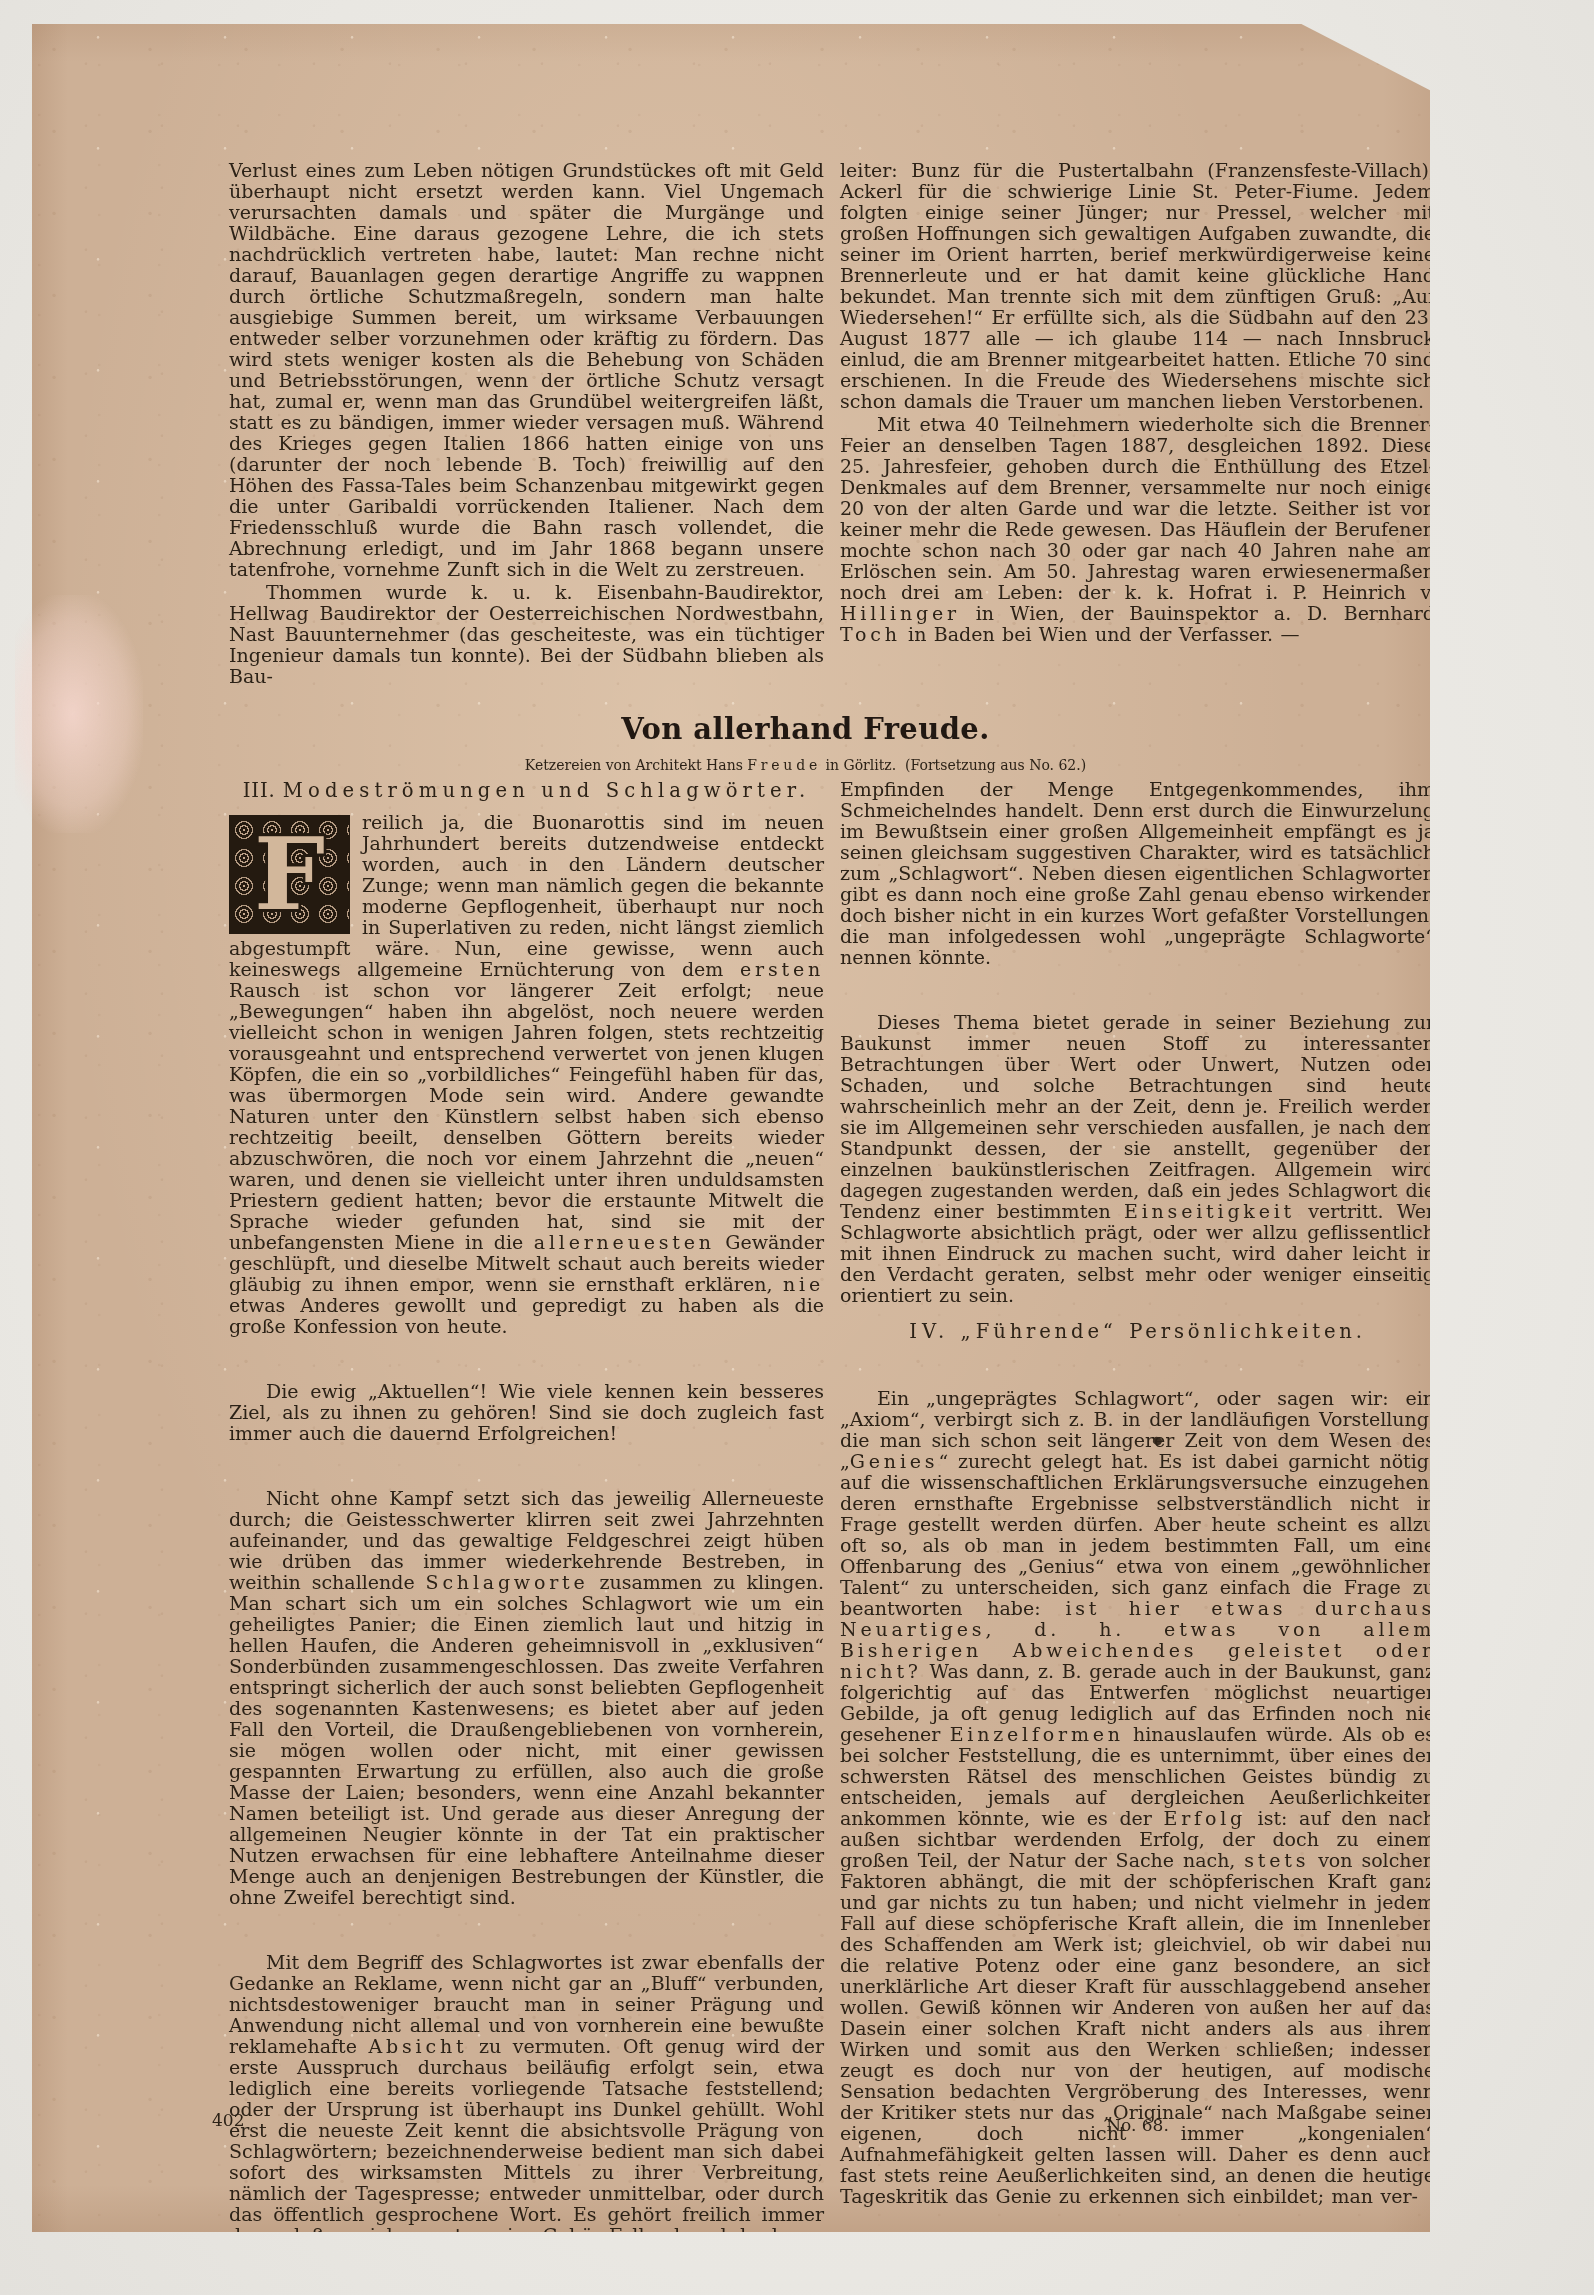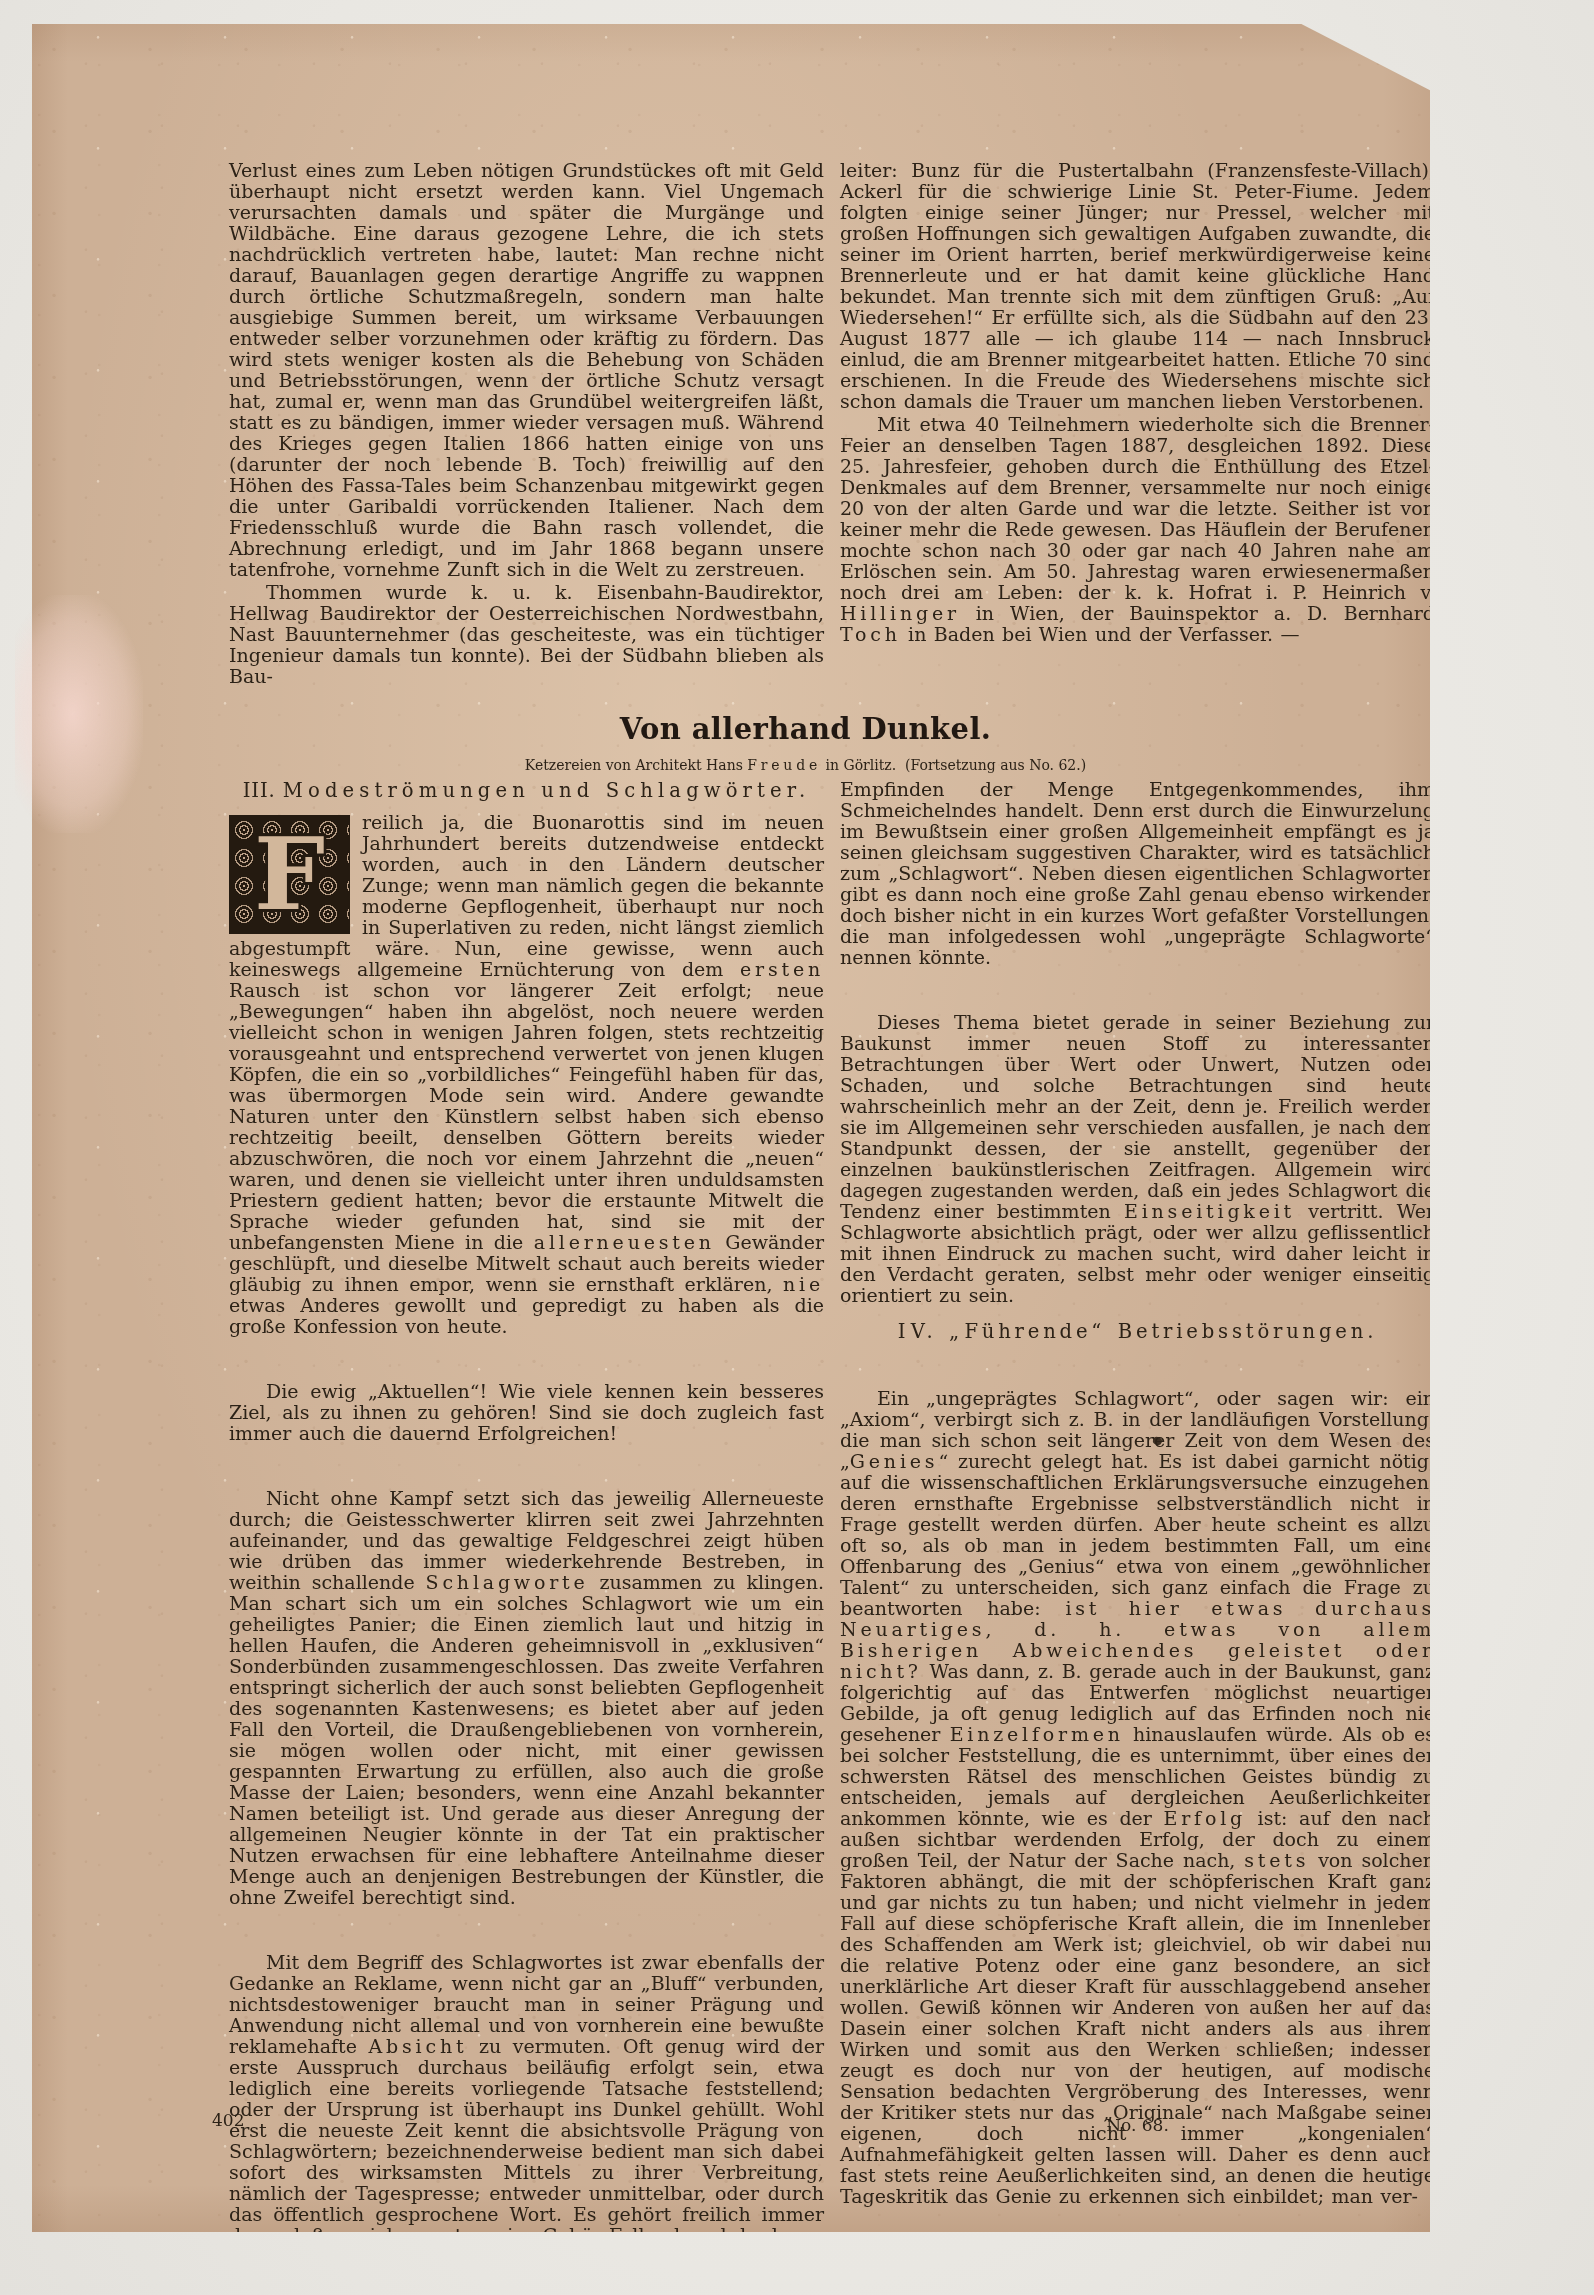--- a/index.html
+++ b/index.html
@@ -99,38 +99,38 @@
     <p class="body-p"><span>Verlust eines zum Leben nötigen Grundstückes oft mit Geld überhaupt nicht ersetzt werden kann. Viel Ungemach verursachten damals und später die Murgänge und Wildbäche. Eine daraus gezogene Lehre, die ich stets nachdrücklich vertreten habe, lautet: Man rechne nicht darauf, Bauanlagen gegen derartige Angriffe zu wappnen durch örtliche Schutzmaßregeln, sondern man halte ausgiebige Summen bereit, um wirksame Verbauungen entweder selber vorzunehmen oder kräftig zu fördern. Das wird stets weniger kosten als die Behebung von Schäden und Betriebsstörungen, wenn der örtliche Schutz versagt hat, zumal er, wenn man das Grundübel weitergreifen läßt, statt es zu bändigen, immer wieder versagen muß. Während des Krieges gegen Italien 1866 hatten einige von uns (darunter der noch lebende B. Toch) freiwillig auf den Höhen des Fassa-Tales beim Schanzenbau mitgewirkt gegen die unter Garibaldi vorrückenden Italiener. Nach dem Friedensschluß wurde die Bahn rasch vollendet, die Abrechnung erledigt, und im Jahr 1868 begann unsere tatenfrohe, vornehme Zunft sich in die Welt zu zerstreuen.</span></p>
     <p class="body-p indent gap-top"><span>Thommen wurde k. u. k. Eisenbahn-Baudirektor, Hellwag Baudirektor der Oesterreichischen Nordwestbahn, Nast Bauunternehmer (das gescheiteste, was ein tüchtiger Ingenieur damals tun konnte). Bei der Südbahn blieben als Bau-</span></p>
   </section>
 
   <section class="block top-right">
     <p class="body-p"><span>leiter: Bunz für die Pustertalbahn (Franzensfeste-Villach), Ackerl für die schwierige Linie St. Peter-Fiume. Jedem folgten einige seiner Jünger; nur Pressel, welcher mit großen Hoffnungen sich gewaltigen Aufgaben zuwandte, die seiner im Orient harrten, berief merkwürdigerweise keine Brennerleute und er hat damit keine glückliche Hand bekundet. Man trennte sich mit dem zünftigen Gruß: „Auf Wiedersehen!“ Er erfüllte sich, als die Südbahn auf den 23. August 1877 alle — ich glaube 114 — nach Innsbruck einlud, die am Brenner mitgearbeitet hatten. Etliche 70 sind erschienen. In die Freude des Wiedersehens mischte sich schon damals die Trauer um manchen lieben Verstorbenen.</span></p>
     <p class="body-p indent gap-top"><span>Mit etwa 40 Teilnehmern wiederholte sich die Brenner-Feier an denselben Tagen 1887, desgleichen 1892. Diese 25. Jahresfeier, gehoben durch die Enthüllung des Etzel-Denkmales auf dem Brenner, versammelte nur noch einige 20 von der alten Garde und war die letzte. Seither ist von keiner mehr die Rede gewesen. Das Häuflein der Berufenen mochte schon nach 30 oder gar nach 40 Jahren nahe am Erlöschen sein. Am 50. Jahrestag waren erwiesenermaßen noch drei am Leben: der k. k. Hofrat i. P. Heinrich v. </span><span class="sp">Hillinger</span><span> in Wien, der Bauinspektor a. D. Bernhard </span><span class="sp">Toch</span><span> in Baden bei Wien und der Verfasser. —</span></p>
   </section>
 
   <header class="block article-head">
-    <h1 class="article-title">Von allerhand Dunkel.</h1>
+    <h1 class="article-title">Von allerhand Freude.</h1>
     <p class="article-subtitle"><span>Ketzereien von Architekt Hans </span><span class="sp">Freude</span><span> in Görlitz.&nbsp;&nbsp;(Fortsetzung aus No. 62.)</span></p>
   </header>
 
   <section class="block body-left">
     <h3 class="col-head"><span class="nosp">III. </span><span>Modeströmungen und Schlagwörter.</span></h3>
     <p class="body-p"><span class="initial">
           <span class="initial-letter">F</span>
         </span><span>reilich ja, die Buonarottis sind im neuen Jahrhundert bereits dutzendweise entdeckt worden, auch in den Ländern deutscher Zunge; wenn man nämlich gegen die bekannte moderne Gepflogenheit, überhaupt nur noch in Superlativen zu reden, nicht längst ziemlich abgestumpft wäre. Nun, eine gewisse, wenn auch keineswegs allgemeine Ernüchterung von dem </span><span class="sp">ersten</span><span> Rausch ist schon vor längerer Zeit erfolgt; neue „Bewegungen“ haben ihn abgelöst, noch neuere werden vielleicht schon in wenigen Jahren folgen, stets rechtzeitig vorausgeahnt und entsprechend verwertet von jenen klugen Köpfen, die ein so „vorbildliches“ Feingefühl haben für das, was übermorgen Mode sein wird. Andere gewandte Naturen unter den Künstlern selbst haben sich ebenso rechtzeitig beeilt, denselben Göttern bereits wieder abzuschwören, die noch vor einem Jahrzehnt die „neuen“ waren, und denen sie vielleicht unter ihren unduldsamsten Priestern gedient hatten; bevor die erstaunte Mitwelt die Sprache wieder gefunden hat, sind sie mit der unbefangensten Miene in die </span><span class="sp">allerneuesten</span><span> Gewänder geschlüpft, und dieselbe Mitwelt schaut auch bereits wieder gläubig zu ihnen empor, wenn sie ernsthaft erklären, </span><span class="sp">nie</span><span> etwas Anderes gewollt und gepredigt zu haben als die große Konfession von heute.</span></p>
     <p class="body-p indent"><span>Die ewig „Aktuellen“! Wie viele kennen kein besseres Ziel, als zu ihnen zu gehören! Sind sie doch zugleich fast immer auch die dauernd Erfolgreichen!</span></p>
     <p class="body-p indent"><span>Nicht ohne Kampf setzt sich das jeweilig Allerneueste durch; die Geistesschwerter klirren seit zwei Jahrzehnten aufeinander, und das gewaltige Feldgeschrei zeigt hüben wie drüben das immer wiederkehrende Bestreben, in weithin schallende </span><span class="sp">Schlagworte</span><span> zusammen zu klingen. Man schart sich um ein solches Schlagwort wie um ein geheiligtes Panier; die Einen ziemlich laut und hitzig in hellen Haufen, die Anderen geheimnisvoll in „exklusiven“ Sonderbünden zusammengeschlossen. Das zweite Verfahren entspringt sicherlich der auch sonst beliebten Gepflogenheit des sogenannten Kastenwesens; es bietet aber auf jeden Fall den Vorteil, die Draußengebliebenen von vornherein, sie mögen wollen oder nicht, mit einer gewissen gespannten Erwartung zu erfüllen, also auch die große Masse der Laien; besonders, wenn eine Anzahl bekannter Namen beteiligt ist. Und gerade aus dieser Anregung der allgemeinen Neugier könnte in der Tat ein praktischer Nutzen erwachsen für eine lebhaftere Anteilnahme dieser Menge auch an denjenigen Bestrebungen der Künstler, die ohne Zweifel berechtigt sind.</span></p>
     <p class="body-p indent"><span>Mit dem Begriff des Schlagwortes ist zwar ebenfalls der Gedanke an Reklame, wenn nicht gar an „Bluff“ verbunden, nichtsdestoweniger braucht man in seiner Prägung und Anwendung nicht allemal und von vornherein eine bewußte reklamehafte </span><span class="sp">Absicht</span><span> zu vermuten. Oft genug wird der erste Ausspruch durchaus beiläufig erfolgt sein, etwa lediglich eine bereits vorliegende Tatsache feststellend; oder der Ursprung ist überhaupt ins Dunkel gehüllt. Wohl erst die neueste Zeit kennt die absichtsvolle Prägung von Schlagwörtern; bezeichnenderweise bedient man sich dabei sofort des wirksamsten Mittels zu ihrer Verbreitung, nämlich der Tagespresse; entweder unmittelbar, oder durch das öffentlich gesprochene Wort. Es gehört freilich immer dazu, daß es sich um etwas ins Gehör Fallendes, d. h. dem</span></p>
   </section>
 
   <section class="block body-right">
     <p class="body-p"><span>Empfinden der Menge Entgegenkommendes, ihm Schmeichelndes handelt. Denn erst durch die Einwurzelung im Bewußtsein einer großen Allgemeinheit empfängt es ja seinen gleichsam suggestiven Charakter, wird es tatsächlich zum „Schlagwort“. Neben diesen eigentlichen Schlagworten gibt es dann noch eine große Zahl genau ebenso wirkender, doch bisher nicht in ein kurzes Wort gefaßter Vorstellungen, die man infolgedessen wohl „ungeprägte Schlagworte“ nennen könnte.</span></p>
     <p class="body-p indent"><span>Dieses Thema bietet gerade in seiner Beziehung zur Baukunst immer neuen Stoff zu interessanten Betrachtungen über Wert oder Unwert, Nutzen oder Schaden, und solche Betrachtungen sind heute wahrscheinlich mehr an der Zeit, denn je. Freilich werden sie im Allgemeinen sehr verschieden ausfallen, je nach dem Standpunkt dessen, der sie anstellt, gegenüber den einzelnen baukünstlerischen Zeitfragen. Allgemein wird dagegen zugestanden werden, daß ein jedes Schlagwort die Tendenz einer bestimmten </span><span class="sp">Einseitigkeit</span><span> vertritt. Wer Schlagworte absichtlich prägt, oder wer allzu geflissentlich mit ihnen Eindruck zu machen sucht, wird daher leicht in den Verdacht geraten, selbst mehr oder weniger einseitig orientiert zu sein.</span></p>
-    <h3 class="col-head iv-head"><span>IV. „</span><span class="sp">Führende</span><span>“ </span><span class="sp">Betriebsstörungen.</span></h3>
+    <h3 class="col-head iv-head"><span>IV. „</span><span class="sp">Führende</span><span>“ </span><span class="sp">Persönlichkeiten.</span></h3>
     <p class="body-p indent"><span>Ein „ungeprägtes Schlagwort“, oder sagen wir: ein „Axiom“, verbirgt sich z. B. in der landläufigen Vorstellung, die man sich schon seit längerer Zeit von dem Wesen des „</span><span class="sp">Genies</span><span>“ zurecht gelegt hat. Es ist dabei garnicht nötig, auf die wissenschaftlichen Erklärungsversuche einzugehen, deren ernsthafte Ergebnisse selbstverständlich nicht in Frage gestellt werden dürfen. Aber heute scheint es allzu oft so, als ob man in jedem bestimmten Fall, um eine Offenbarung des „Genius“ etwa von einem „gewöhnlichen Talent“ zu unterscheiden, sich ganz einfach die Frage zu beantworten habe: </span><span class="sp">ist hier etwas durchaus Neuartiges, d. h. etwas von allem Bisherigen Abweichendes geleistet oder nicht?</span><span> Was dann, z. B. gerade auch in der Baukunst, ganz folgerichtig auf das Entwerfen möglichst neuartiger Gebilde, ja oft genug lediglich auf das Erfinden noch nie gesehener </span><span class="sp">Einzelformen</span><span> hinauslaufen würde. Als ob es bei solcher Feststellung, die es unternimmt, über eines der schwersten Rätsel des menschlichen Geistes bündig zu entscheiden, jemals auf dergleichen Aeußerlichkeiten ankommen könnte, wie es der </span><span class="sp">Erfolg</span><span> ist: auf den nach außen sichtbar werdenden Erfolg, der doch zu einem großen Teil, der Natur der Sache nach, </span><span class="sp">stets</span><span> von solchen Faktoren abhängt, die mit der schöpferischen Kraft ganz und gar nichts zu tun haben; und nicht vielmehr in jedem Fall auf diese schöpferische Kraft allein, die im Innenleben des Schaffenden am Werk ist; gleichviel, ob wir dabei nur die relative Potenz oder eine ganz besondere, an sich unerklärliche Art dieser Kraft für ausschlaggebend ansehen wollen. Gewiß können wir Anderen von außen her auf das Dasein einer solchen Kraft nicht anders als aus ihrem Wirken und somit aus den Werken schließen; indessen zeugt es doch nur von der heutigen, auf modische Sensation bedachten Vergröberung des Interesses, wenn der Kritiker stets nur das „Originale“ nach Maßgabe seiner eigenen, doch nicht immer „kongenialen“ Aufnahmefähigkeit gelten lassen will. Daher es denn auch fast stets reine Aeußerlichkeiten sind, an denen die heutige Tageskritik das Genie zu erkennen sich einbildet; man ver-</span></p>
   </section>
 
   <div class="footer footer-left">402</div>
   <div class="footer footer-right">No. 68.</div>
 </div>
 
 <div class="stain"></div>
 
 

